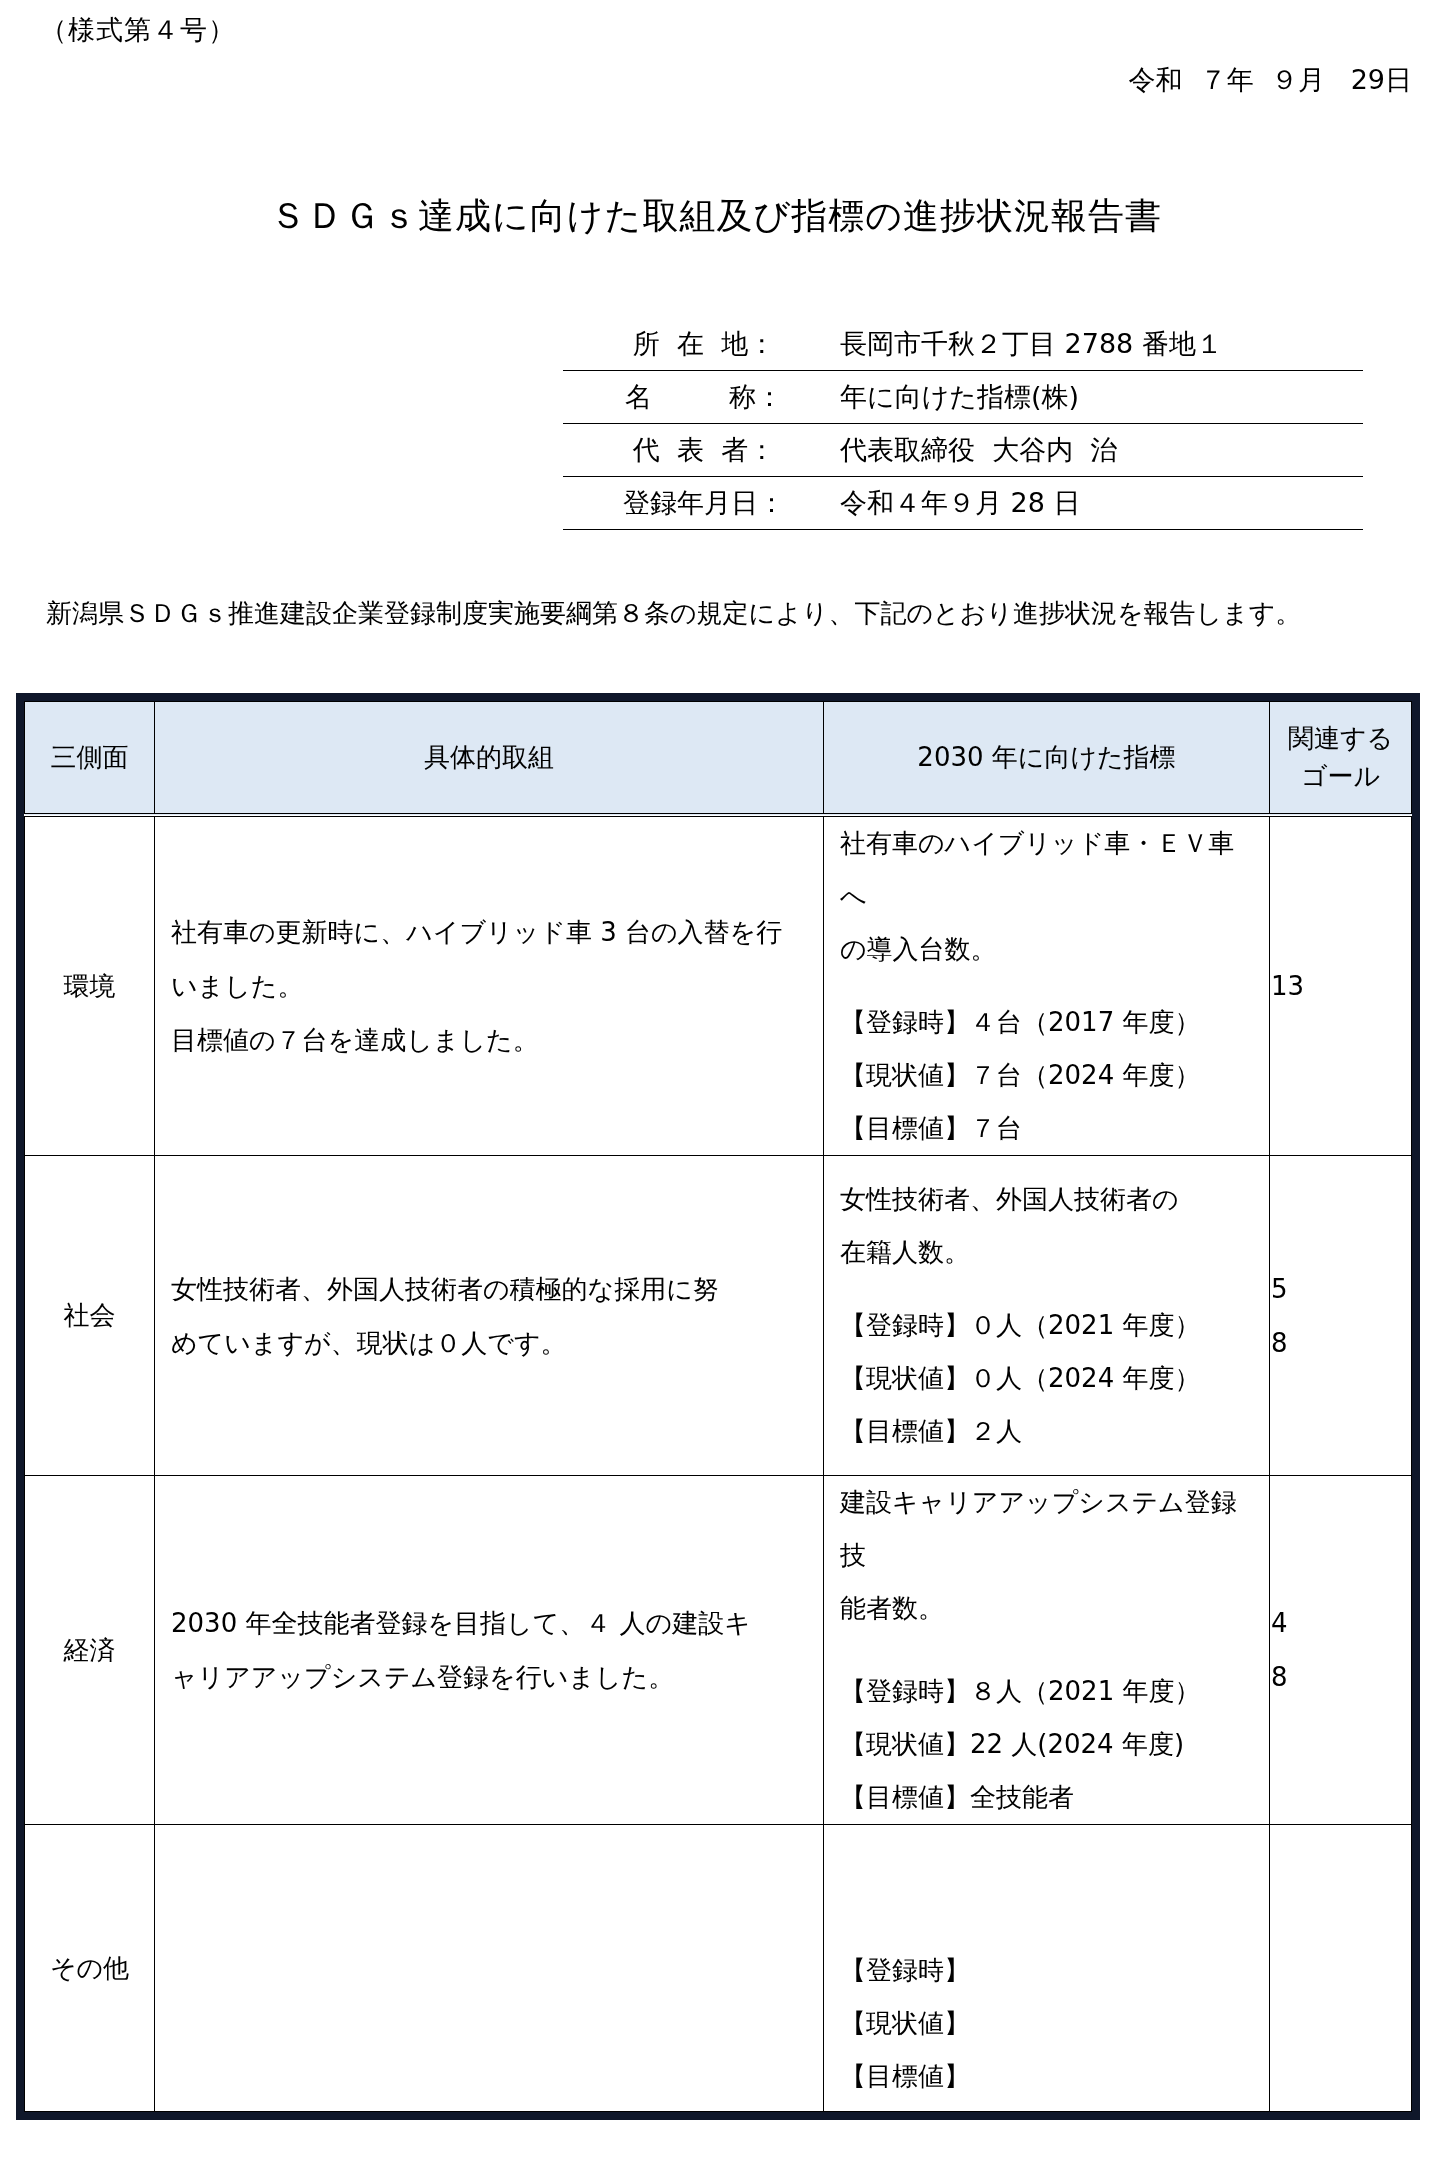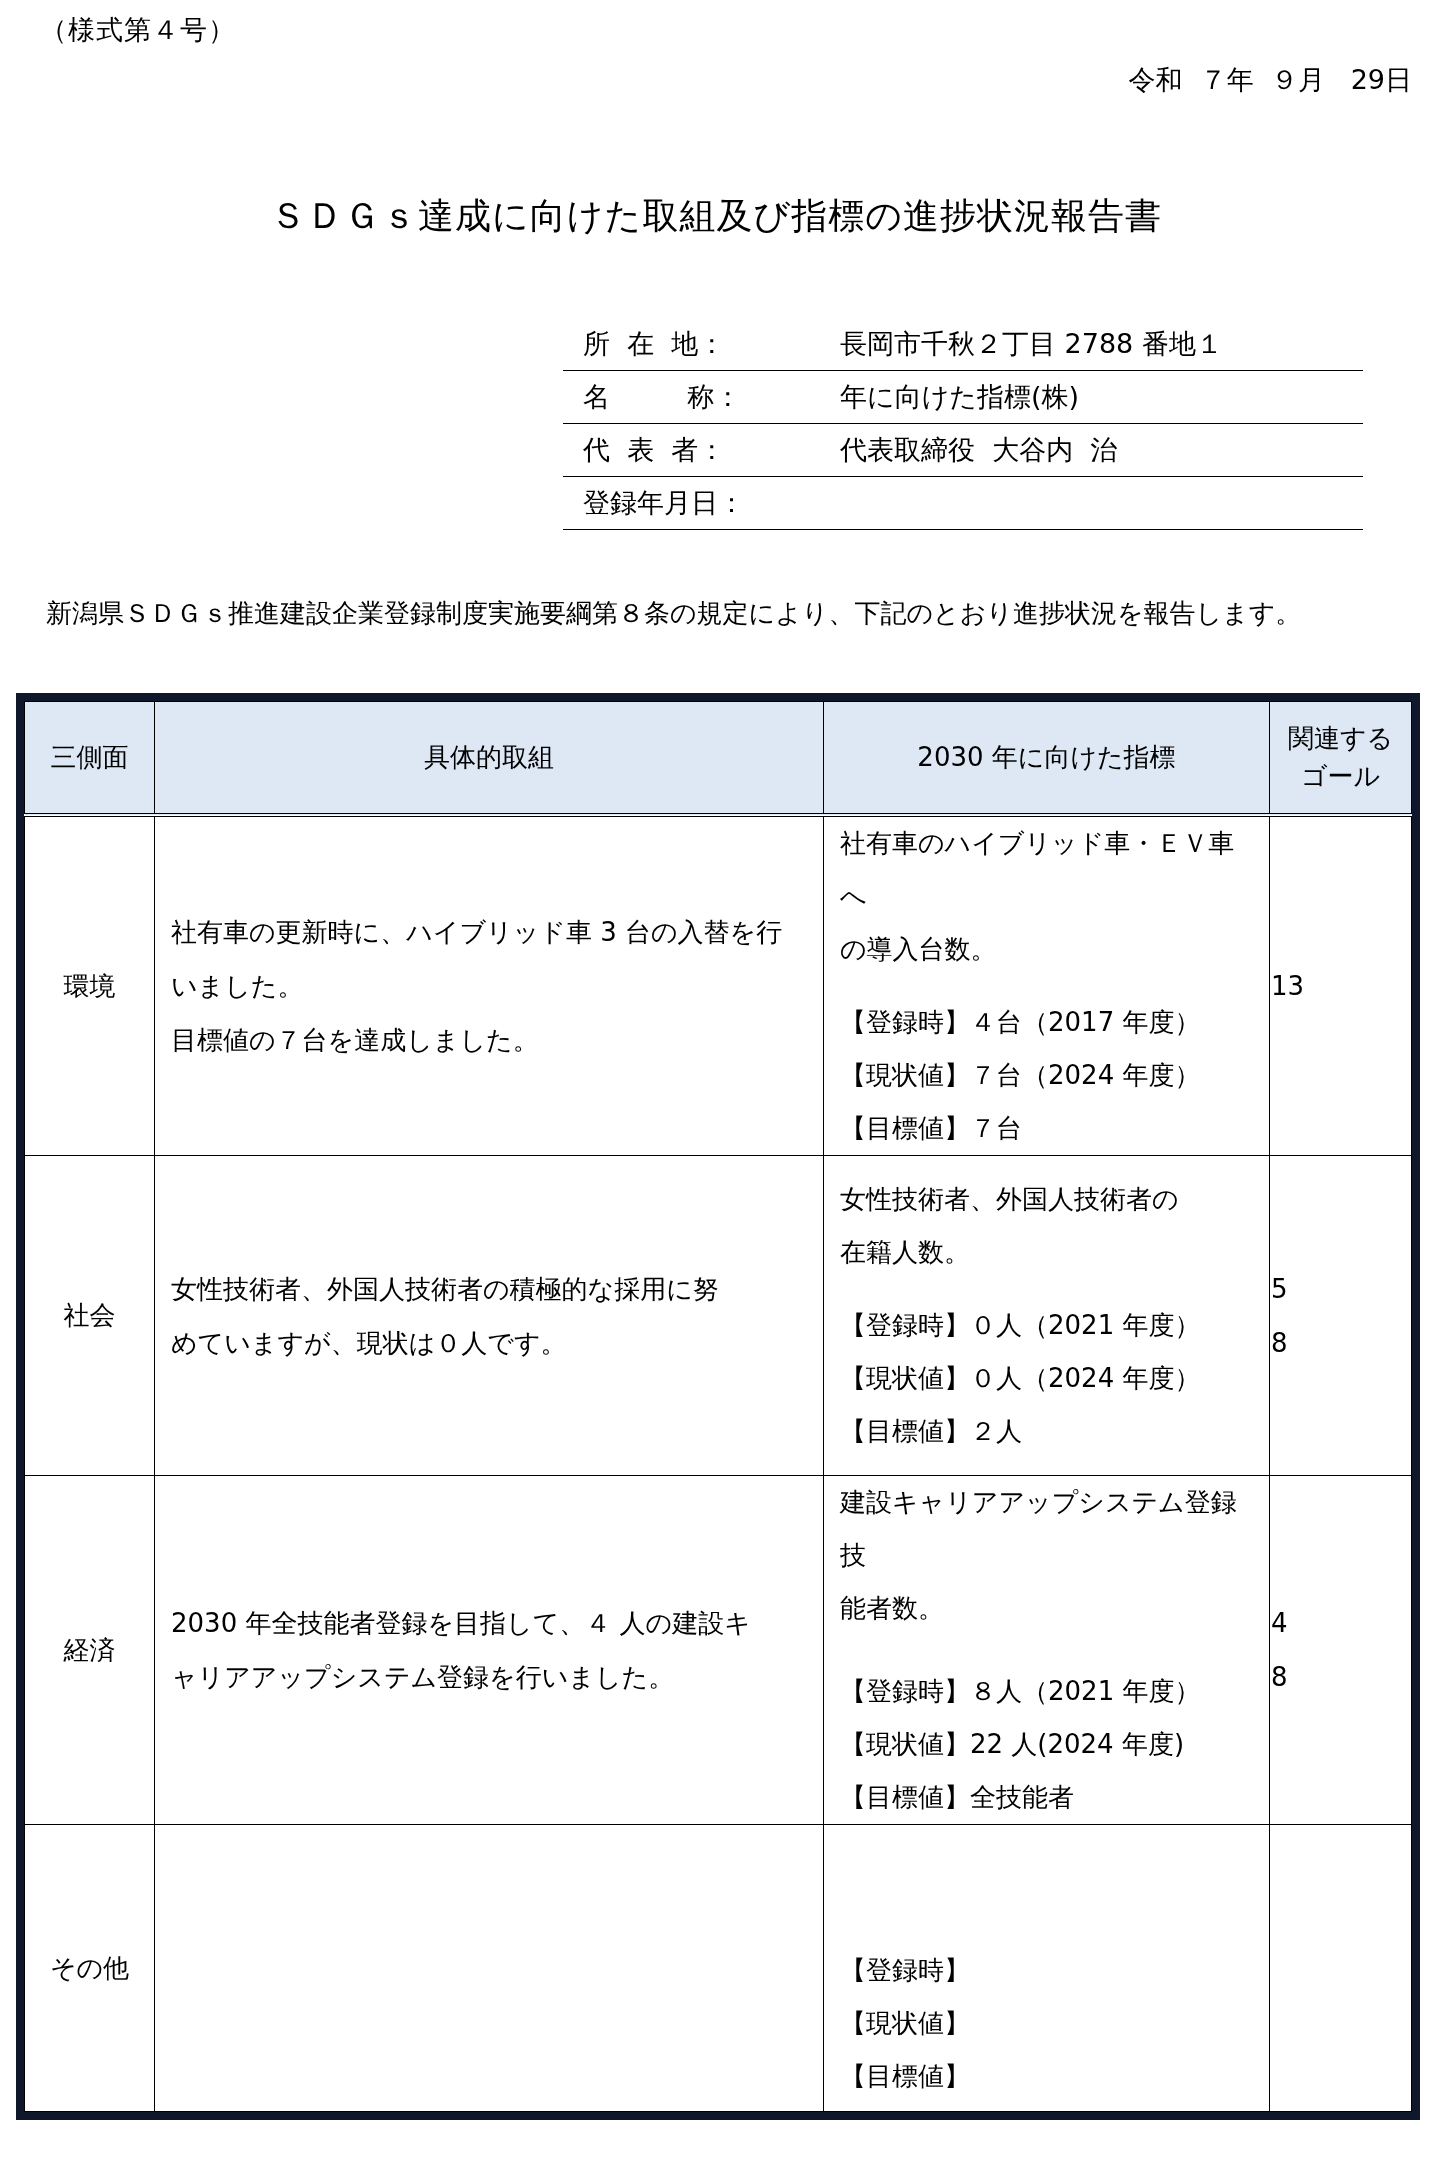--- a/index.html
+++ b/index.html
@@ -4,21 +4,21 @@
 <style>
   html, body { margin:0; padding:0; background:#ffffff; }
   body { width:1432px; height:2184px; position:relative; overflow:hidden;
          font-family:"DejaVu Sans","Liberation Sans",sans-serif; color:#000; }
   .abs { position:absolute; }
   #form-no { left:40px; top:12px; font-size:27px; letter-spacing:1px; white-space:nowrap; }
   #doc-date { right:20px; top:62px; font-size:27px; white-space:pre; }
   #doc-title { left:0; width:1432px; top:192px; text-align:center; font-size:36px; letter-spacing:1px; white-space:nowrap; }
   #info { left:563px; top:318px; width:800px; }
   .info-row { display:flex; height:53px; border-bottom:1.5px solid #000; align-items:center; box-sizing:border-box; }
-  .info-label { width:262px; padding-left:20px; font-size:27px; white-space:pre; box-sizing:border-box; }
+  .info-label { width:262px; padding-left:20px; font-size:27px; white-space:pre; box-sizing:border-box;text-align:center; }
   .info-value { flex:1; padding-left:15px; font-size:27px; white-space:pre; }
   #intro { left:46px; top:596px; font-size:26px; white-space:nowrap; letter-spacing:0px; }
   #report-table { left:16px; top:693px; width:1404px; height:1427px; border:8px solid #0f172a; box-sizing:border-box; position:absolute; }
   table { border-collapse:collapse; width:100%; height:100%; table-layout:fixed; }
   th, td { border:1.5px solid #000; font-size:26px; font-weight:normal; vertical-align:middle; }
   thead th { background:#dde8f4; height:109px; text-align:center; line-height:1.45; border-bottom:4px double #000; }
   td.aspect { text-align:center; }
   td.action { padding:0 14px 0 16px; line-height:54px; }
   td.indicator { padding:0 12px 0 16px; line-height:53px; }
   td.goals { text-align:left; line-height:54px; }
@@ -40,20 +40,21 @@
   <div class="info-row">
     <span class="info-label">名         称：</span>
     <span class="info-value">年に向けた指標(株)</span>
   </div>
   <div class="info-row">
     <span class="info-label">代  表  者：</span>
     <span class="info-value">代表取締役  大谷内  治</span>
   </div>
   <div class="info-row">
     <span class="info-label">登録年月日：</span>
+    <span class="info-value">令和４年９月 28 日</span>
   </div>
 </div>
 
 <div id="intro" class="abs">新潟県ＳＤＧｓ推進建設企業登録制度実施要綱第８条の規定により、下記のとおり進捗状況を報告します。</div>
 
 <div id="report-table">
   <table>
     <colgroup>
       <col style="width:130px">
         <col style="width:669px">

